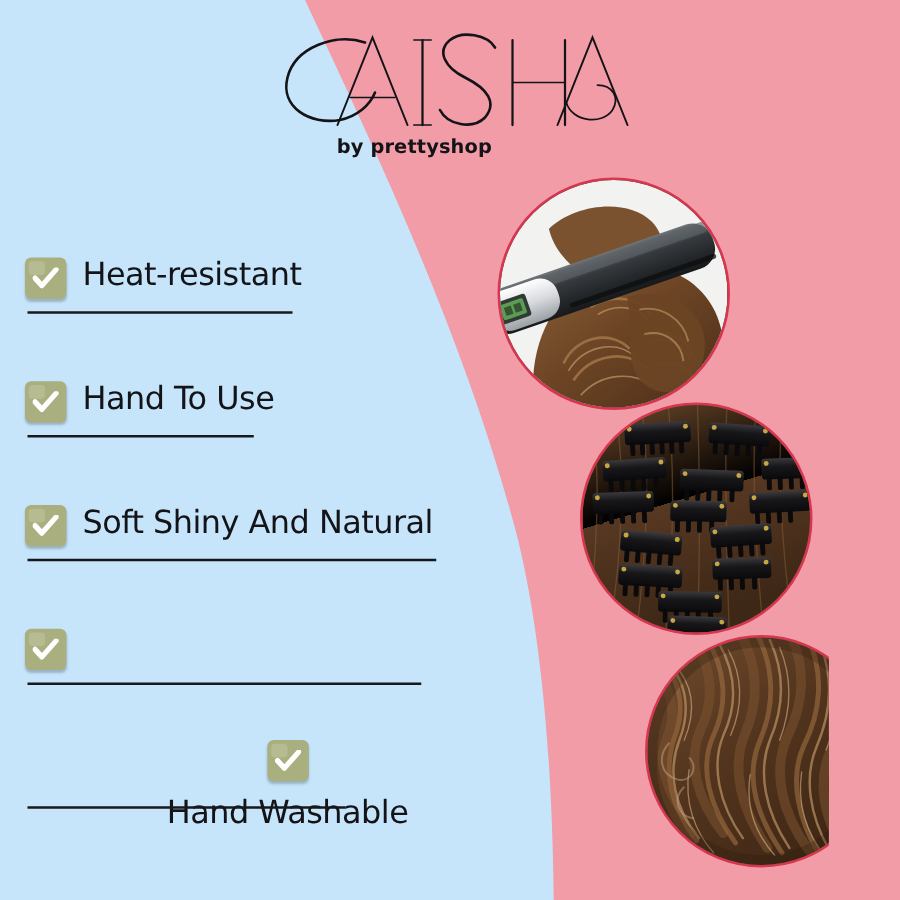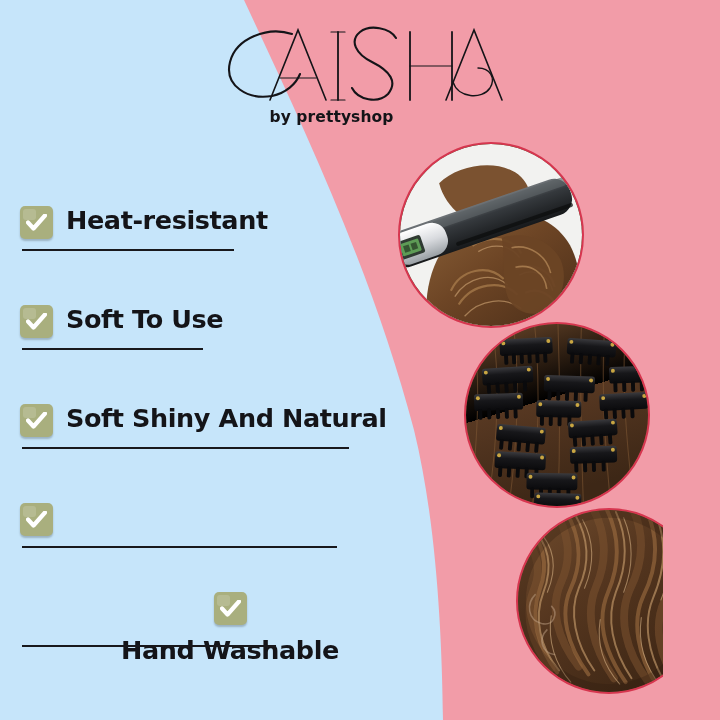--- a/index.html
+++ b/index.html
@@ -79,21 +79,21 @@
     left:3px; top:3px;
     width:13px; height:11px;
     border-radius:3px;
     background:rgba(255,255,255,0.16);
   }
   .check-box svg { position:relative; display:block; }
 
   .feature-label {
     font-family:"DejaVu Sans", sans-serif;
     font-size:25.5px;
-    font-weight:700;
+    font-weight:400;
     letter-spacing:-0.4px;
     color:#141418;
     white-space:nowrap;
     line-height:1;
     padding-bottom:2px;
   }
 
   .feature-underline {
     position:absolute;
     left:2px;
@@ -166,21 +166,21 @@
       <span class="feature-label">Heat-resistant</span>
       <span class="feature-underline" style="width:212px;"></span>
     </div>
 
     <div class="feature-row">
       <span class="check-box">
         <svg width="21" height="17" viewBox="0 0 21 17" xmlns="http://www.w3.org/2000/svg">
           <path d="M2,8.5 L7.5,14.5 L19,1.5" fill="none" stroke="#FFFFFF" stroke-width="4.2" stroke-linecap="round" stroke-linejoin="round"></path>
         </svg>
       </span>
-      <span class="feature-label">Soft To Use</span>
+      <span class="feature-label">Hand To Use</span>
       <span class="feature-underline" style="width:181px;"></span>
     </div>
 
     <div class="feature-row">
       <span class="check-box">
         <svg width="21" height="17" viewBox="0 0 21 17" xmlns="http://www.w3.org/2000/svg">
           <path d="M2,8.5 L7.5,14.5 L19,1.5" fill="none" stroke="#FFFFFF" stroke-width="4.2" stroke-linecap="round" stroke-linejoin="round"></path>
         </svg>
       </span>
       <span class="feature-label">Soft Shiny And Natural</span>

